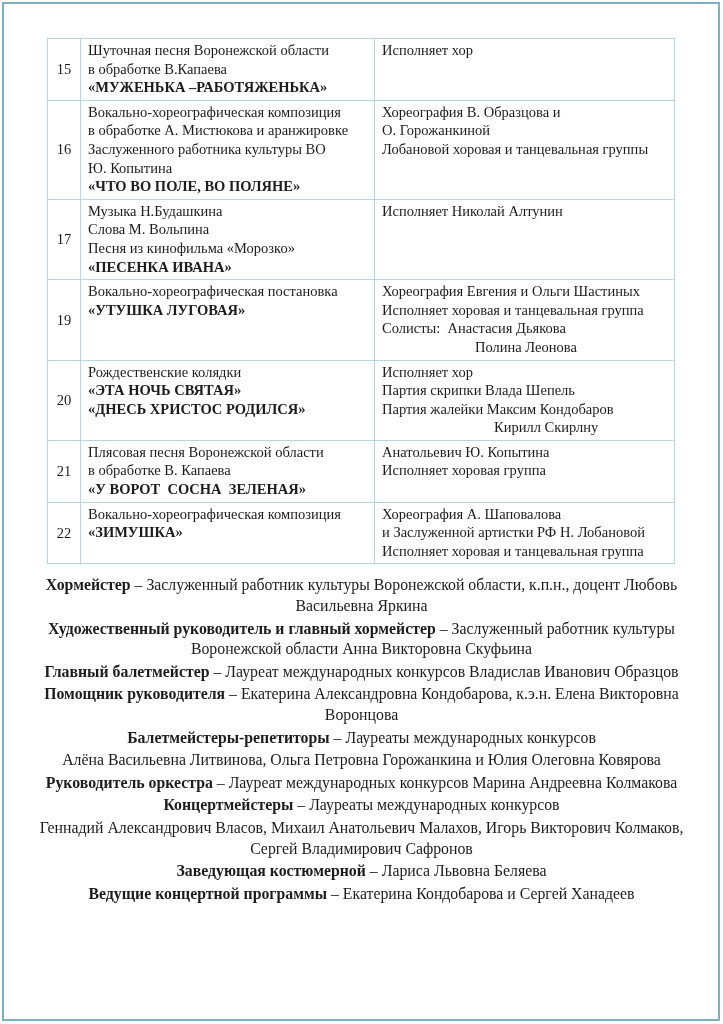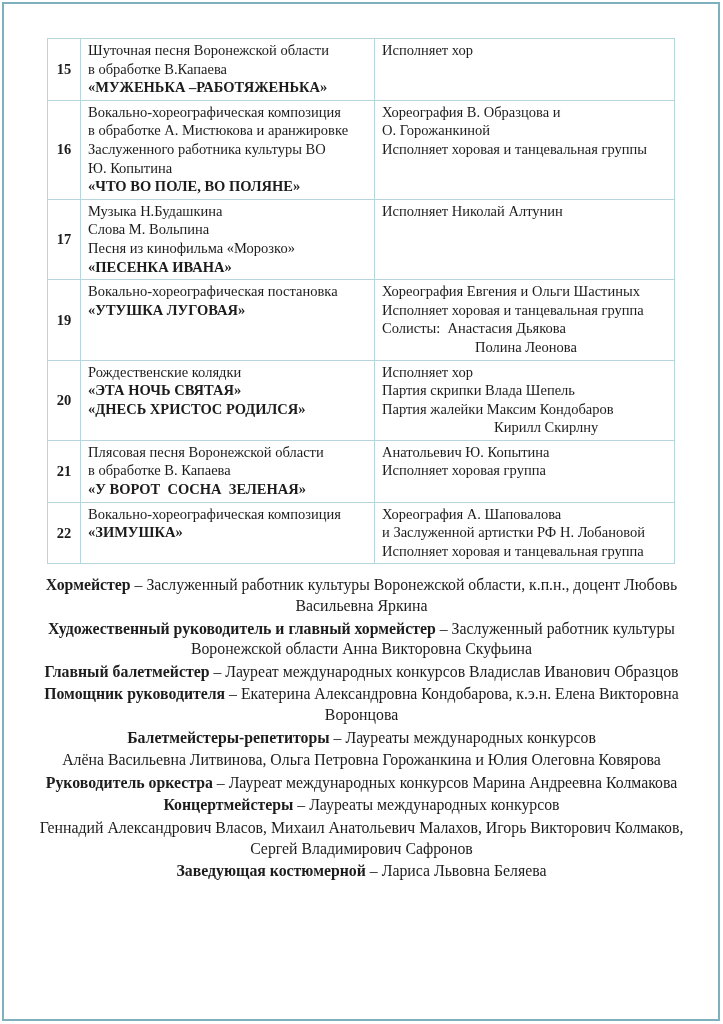--- a/index.html
+++ b/index.html
@@ -26,21 +26,21 @@
   table.program td{
     border:1.6px solid #b6d5dc;
     vertical-align:top;
     padding:2px 6px 3px 7px;
     font-size:14.5px;
     line-height:18.6px;
   }
   table.program td.num{
     text-align:center;
     vertical-align:middle;
-    font-weight:bold;
+    font-weight:normal;
     padding:0 2px;
   }
   .line{white-space:pre-wrap;}
   .line.bold{font-weight:bold;}
   .credits{
     margin:11px 26px 0 26px;
     text-align:center;
     font-size:15.8px;
     line-height:20.6px;
   }
@@ -75,21 +75,21 @@
         <td>
           <div class="line">Вокально-хореографическая композиция</div>
           <div class="line">в обработке А. Мистюкова и аранжировке</div>
           <div class="line">Заслуженного работника культуры ВО</div>
           <div class="line">Ю. Копытина</div>
           <div class="line bold">«ЧТО ВО ПОЛЕ, ВО ПОЛЯНЕ»</div>
         </td>
         <td>
           <div class="line">Хореография В. Образцова и</div>
           <div class="line">О. Горожанкиной</div>
-          <div class="line">Исполняет хоровая и танцевальная группы</div>
+          <div class="line">Лобановой хоровая и танцевальная группы</div>
         </td>
       </tr>
       <tr>
         <td class="num">17</td>
         <td>
           <div class="line">Музыка Н.Будашкина</div>
           <div class="line">Слова М. Вольпина</div>
           <div class="line">Песня из кинофильма «Морозко»</div>
           <div class="line bold">«ПЕСЕНКА ИВАНА»</div>
         </td>
@@ -155,13 +155,14 @@
     <p><b>Хормейстер</b><span> – Заслуженный работник культуры Воронежской области, к.п.н., доцент Любовь Васильевна Яркина</span></p>
     <p><b>Художественный руководитель и главный хормейстер</b><span> – Заслуженный работник культуры Воронежской области Анна Викторовна Скуфьина</span></p>
     <p><b>Главный балетмейстер</b><span> – Лауреат международных конкурсов Владислав Иванович Образцов</span></p>
     <p><b>Помощник руководителя</b><span> – Екатерина Александровна Кондобарова, к.э.н. Елена Викторовна Воронцова</span></p>
     <p><b>Балетмейстеры-репетиторы</b><span> – Лауреаты международных конкурсов</span></p>
     <p><span>Алёна Васильевна Литвинова, Ольга Петровна Горожанкина и Юлия Олеговна Ковярова</span></p>
     <p><b>Руководитель оркестра</b><span> – Лауреат международных конкурсов Марина Андреевна Колмакова</span></p>
     <p><b>Концертмейстеры</b><span> – Лауреаты международных конкурсов</span></p>
     <p><span>Геннадий Александрович Власов, Михаил Анатольевич Малахов, Игорь Викторович Колмаков, Сергей Владимирович Сафронов</span></p>
     <p><b>Заведующая костюмерной</b><span> – Лариса Львовна Беляева</span></p>
+    <p><b>Ведущие концертной программы</b><span> – Екатерина Кондобарова и Сергей Ханадеев</span></p>
   </div>
 
 </body></html>

